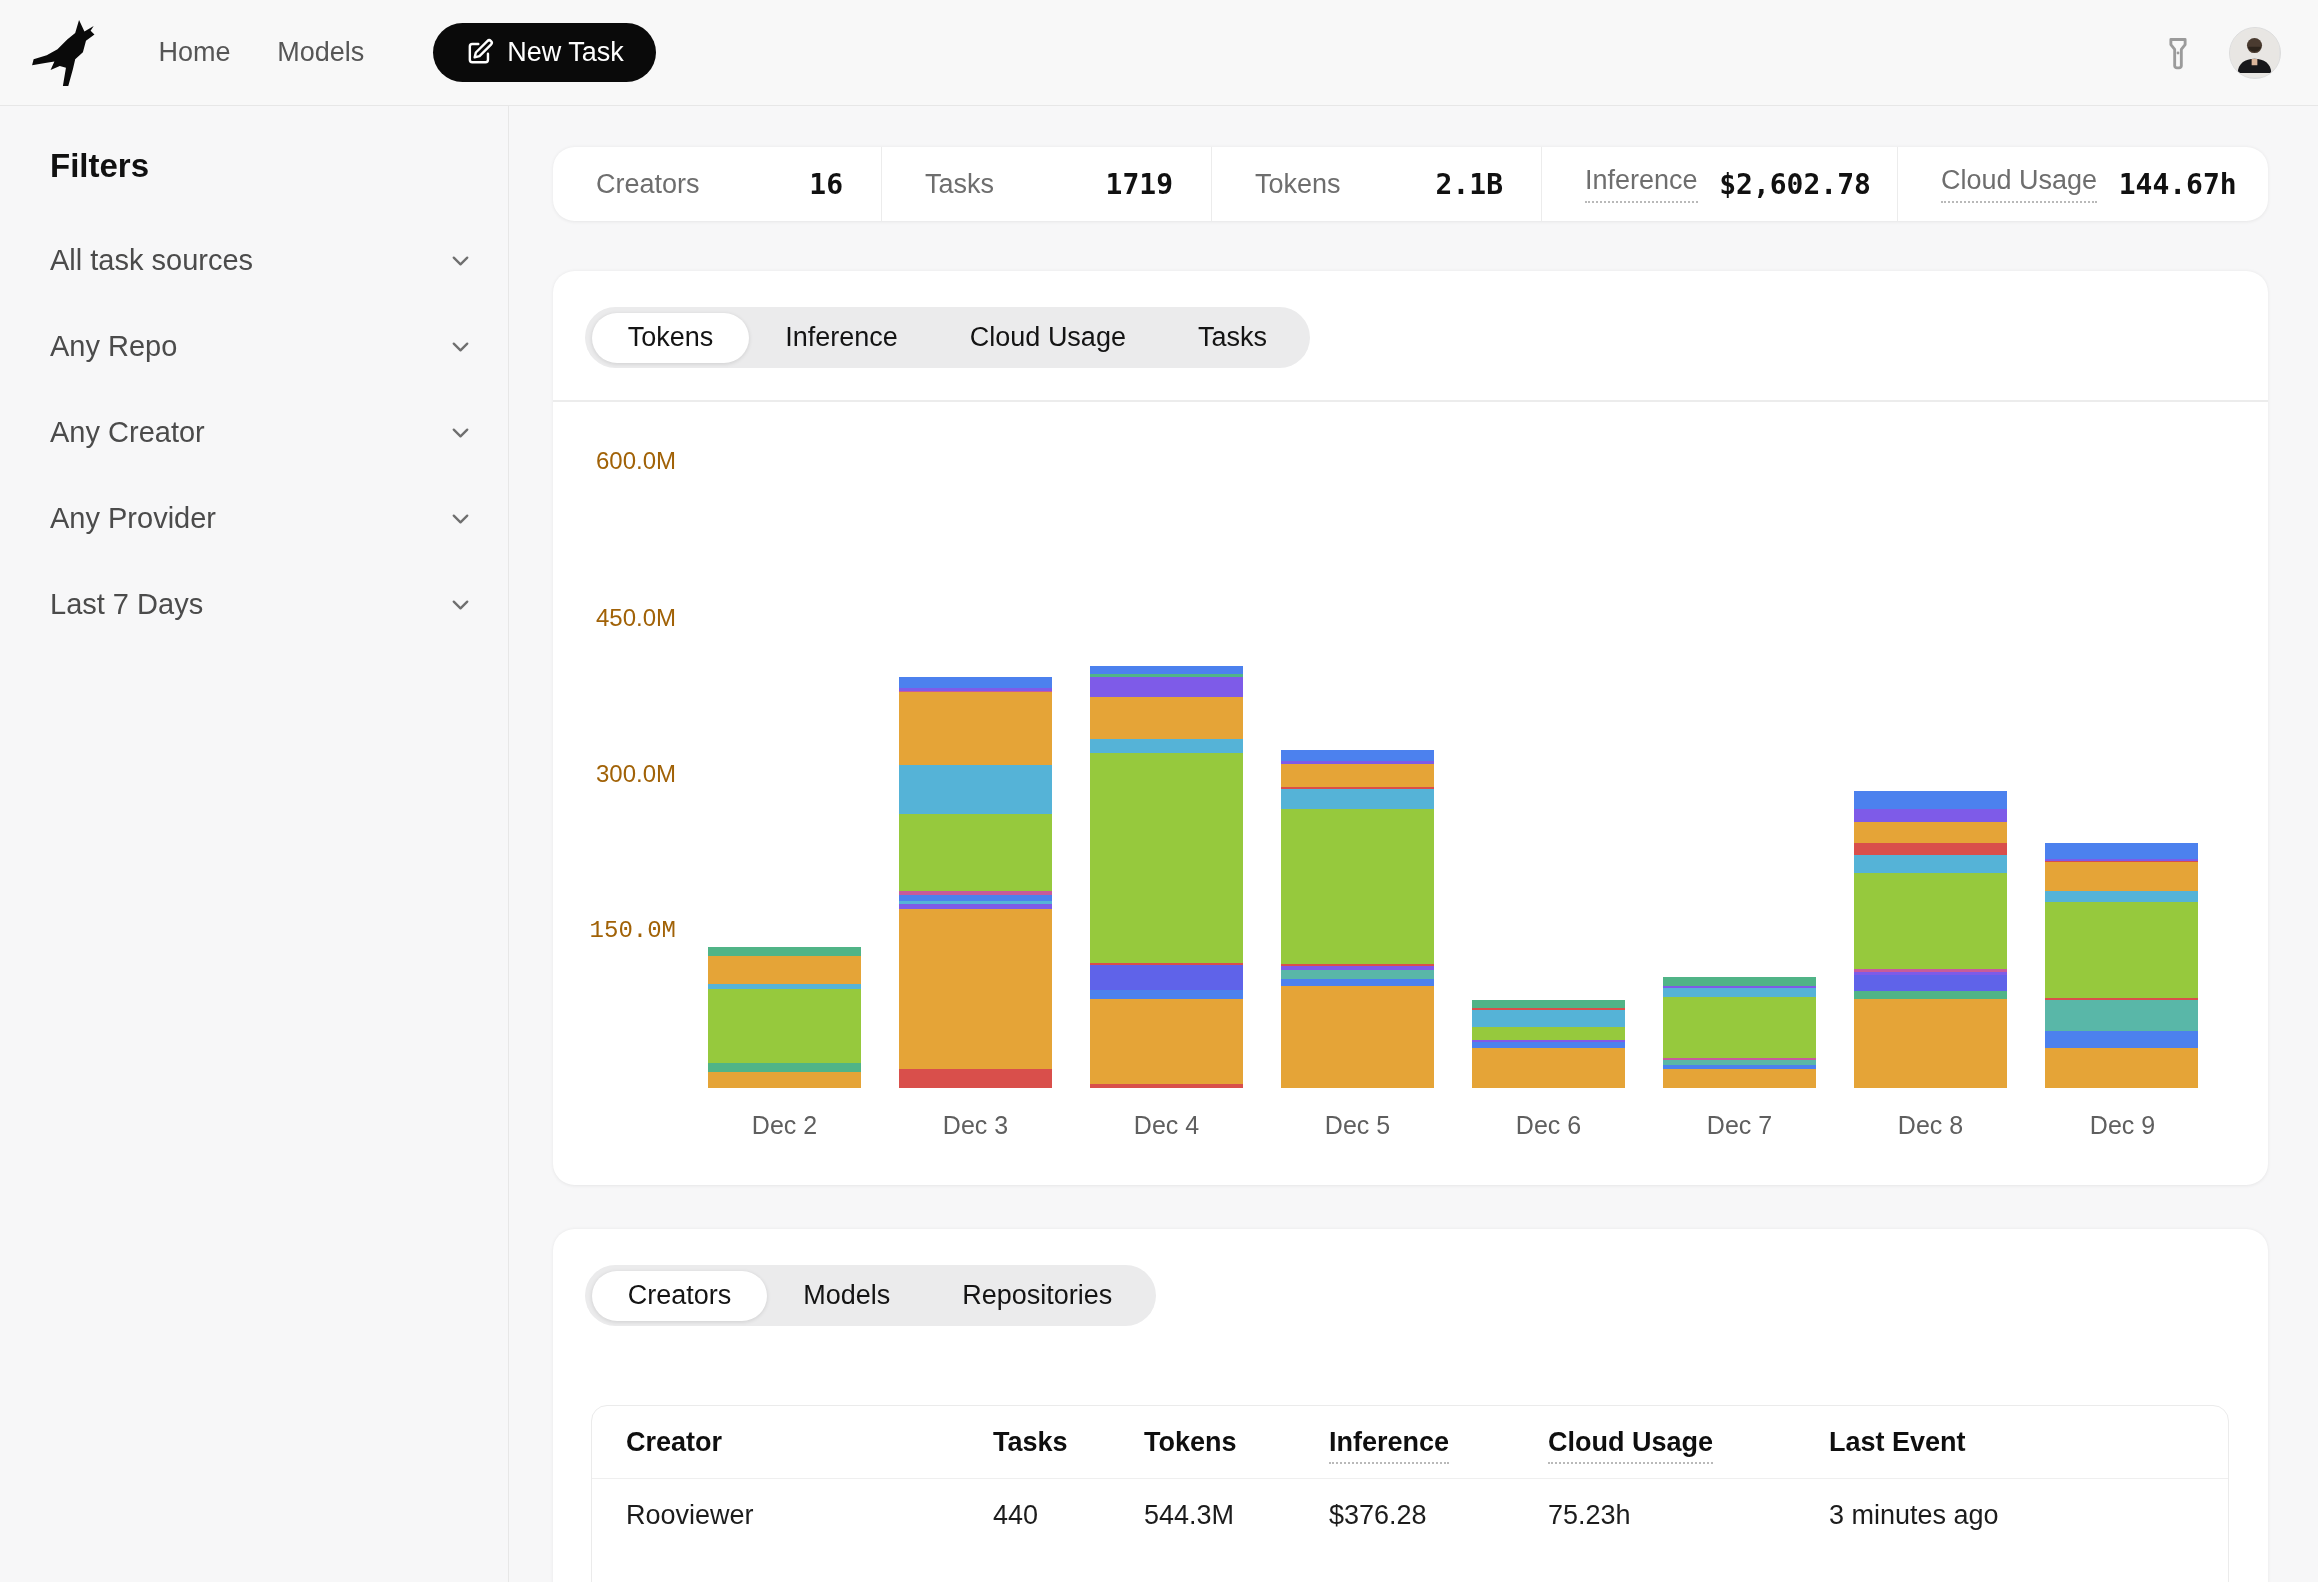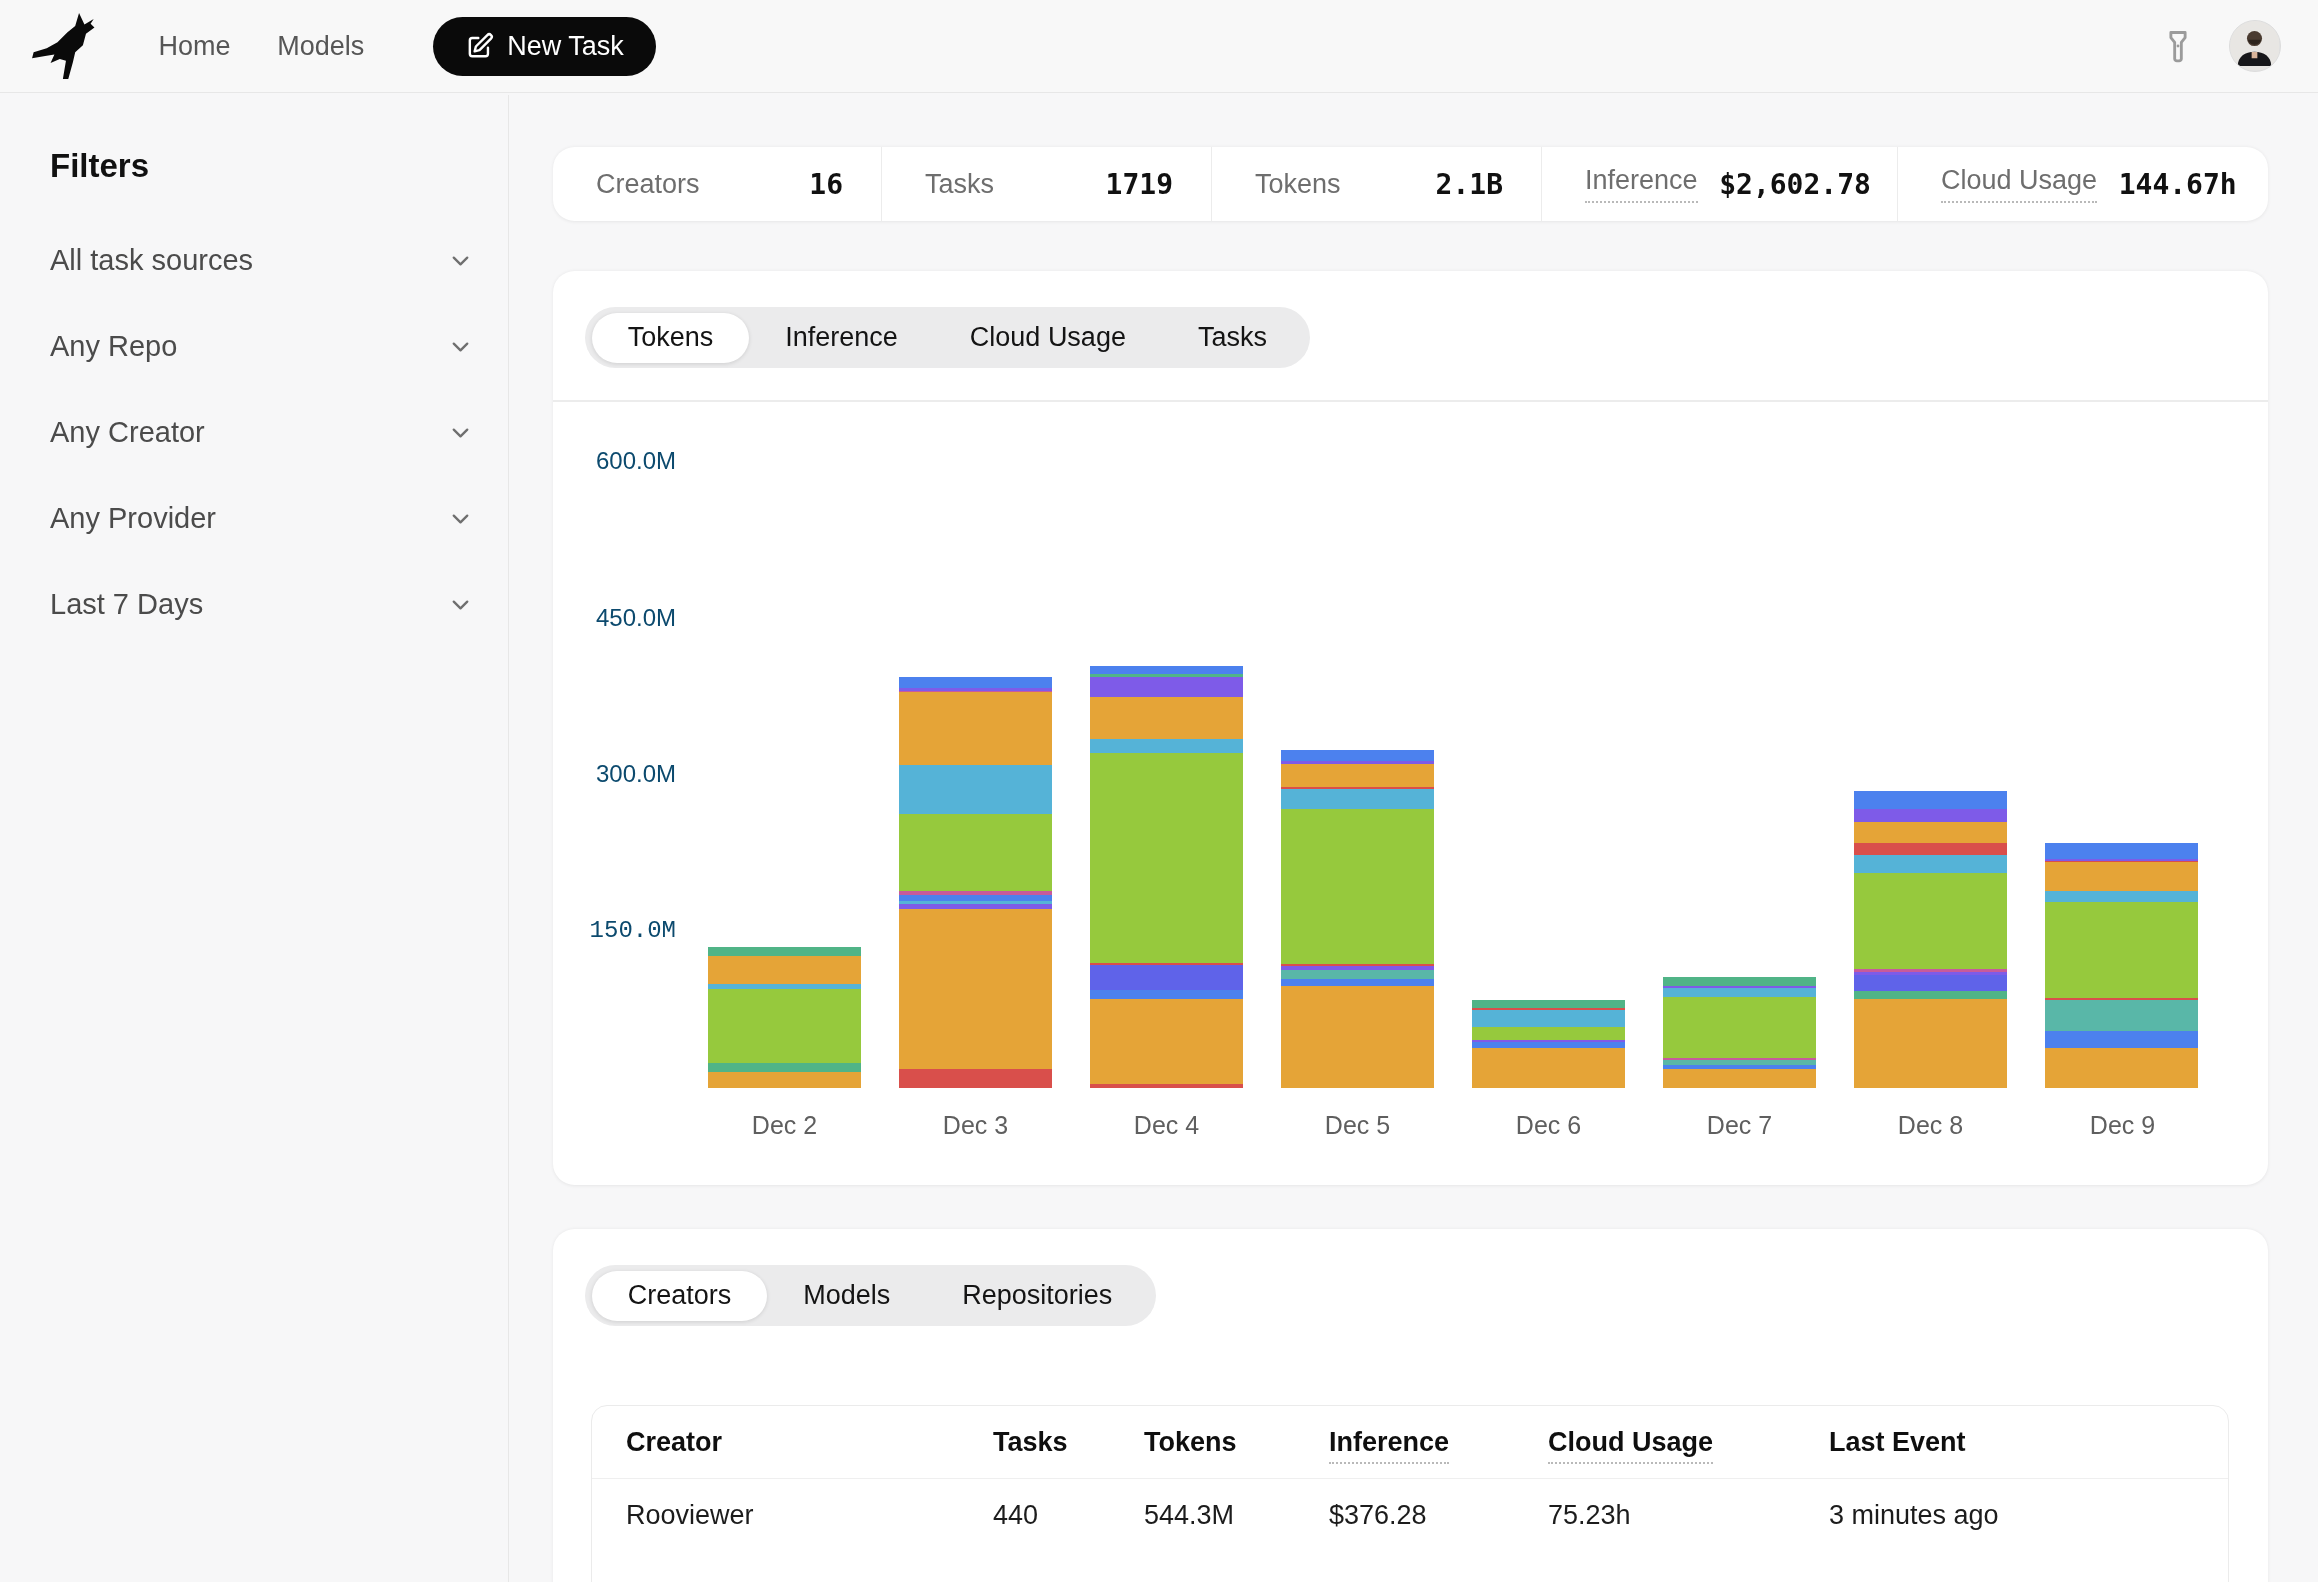--- a/index.html
+++ b/index.html
@@ -1,20 +1,20 @@
 <!DOCTYPE html>
 <html style="font-size:14.4px"><head>
 <meta charset="utf-8">
 <style>
   * { margin:0; padding:0; box-sizing:border-box; }
   html,body { width:2319px; height:1582px; overflow:hidden; background:#f7f7f8;
               font-family:"Liberation Sans", sans-serif; color:#161616; }
 
   
-  .navbar { position:absolute; left:0; top:0; width:2319px; height:93px;
+  .navbar { position:absolute; left:0; top:0; width:2319px; height:106px;
             background:#f8f8f8; border-bottom:1.8px solid #e7e7e7; z-index:5; }
   .nav-inner { display:flex; align-items:center; height:100%; }
   .logo-wrap { width:135px; display:flex; justify-content:center; align-items:center; cursor:pointer; }
   .nav-link { position:relative; height:93px; display:flex; align-items:center;
               padding:0 23.4px; font-size:27px; color:#565656; cursor:pointer; }
   .nav-link.active { color:#0d0d0d; font-weight:700; }
   .nav-link.active::after { content:""; position:absolute; left:0; right:0; bottom:-1.8px;
                             height:3.6px; background:#0d0d0d; }
   .new-task-btn { margin-left:45px; height:59px; border-radius:30px; background:#0a0a0a;
                   color:#fff; display:flex; align-items:center; gap:13.5px; padding:0 32px;
@@ -52,21 +52,21 @@
          border-radius:36px; height:61px; padding:0 7.2px; }
   .seg-tab { height:50px; display:flex; align-items:center; padding:0 36px;
              font-size:27px; color:#141414; border-radius:31px; cursor:pointer;
              background:transparent; border:none; white-space:nowrap; }
   .seg-tab.active { background:#fff; box-shadow:0 0.9px 4.5px rgba(0,0,0,0.12); font-weight:500; }
 
   
   .chart-card { left:43px; top:176px; width:1715px; height:914px; }
   .chart-divider { position:absolute; left:0; right:0; top:129px; height:1.8px; background:#ececec; }
   .plot { position:absolute; left:0; top:131px; width:1715px; height:783px; }
-  .ytick { position:absolute; width:123px; text-align:right; font-size:24px; color:#0c4a6e; }
+  .ytick { position:absolute; width:123px; text-align:right; font-size:24px; color:#a16207; }
   .xlabel { position:absolute; width:191px; text-align:center; font-size:25px; color:#5f5f5f; }
   .bar { position:absolute; width:153px; display:flex; flex-direction:column-reverse; }
 
   
   .bottom-card { left:43px; top:1134px; width:1715px; height:504px; border-radius:21.6px 21.6px 0 0; }
   .table-box { position:absolute; left:38px; top:176px; width:1638px; height:297px;
                border:1.8px solid #ebebeb; border-radius:16px; background:#fff; overflow:hidden; }
   .t-row { position:relative; display:flex; align-items:center; height:72px; }
   .t-row.body { height:74px; border-top:1.8px solid #efefef; cursor:pointer; }
   .t-col { position:absolute; font-size:27px; color:#1c1c1c; white-space:nowrap; }

